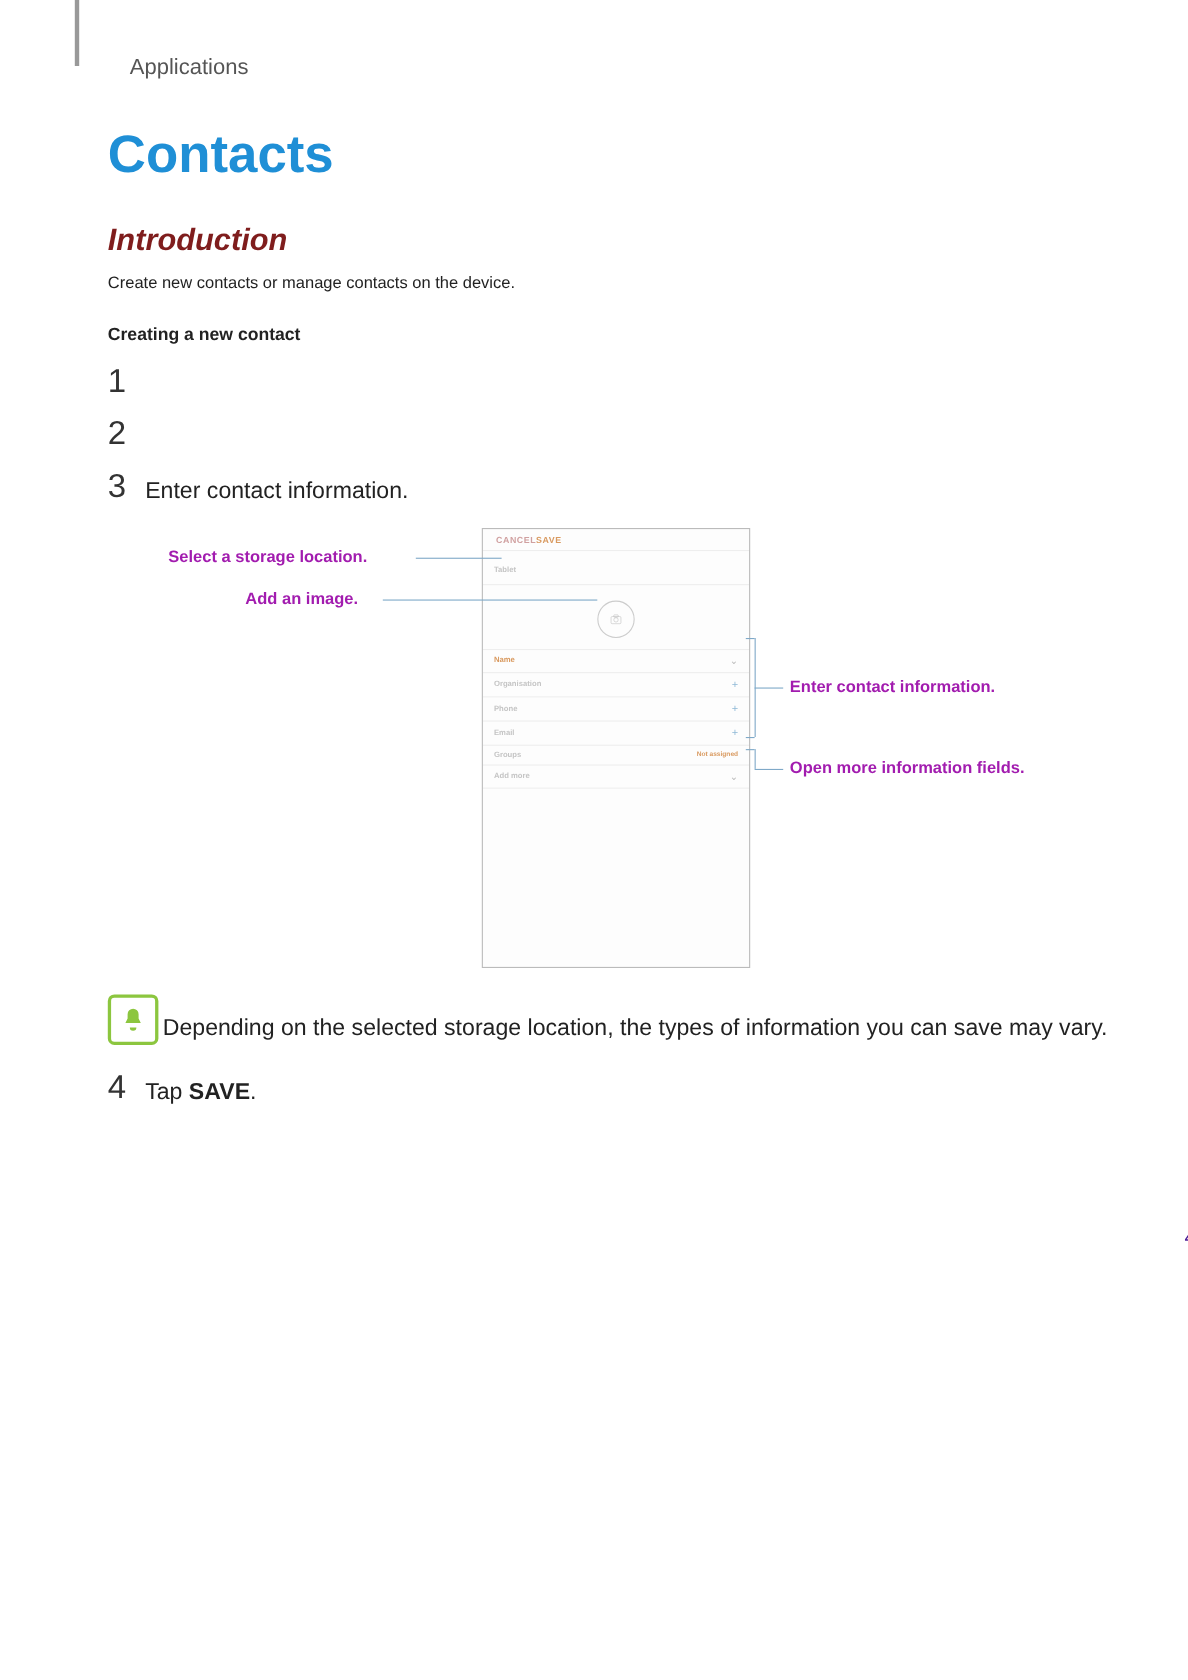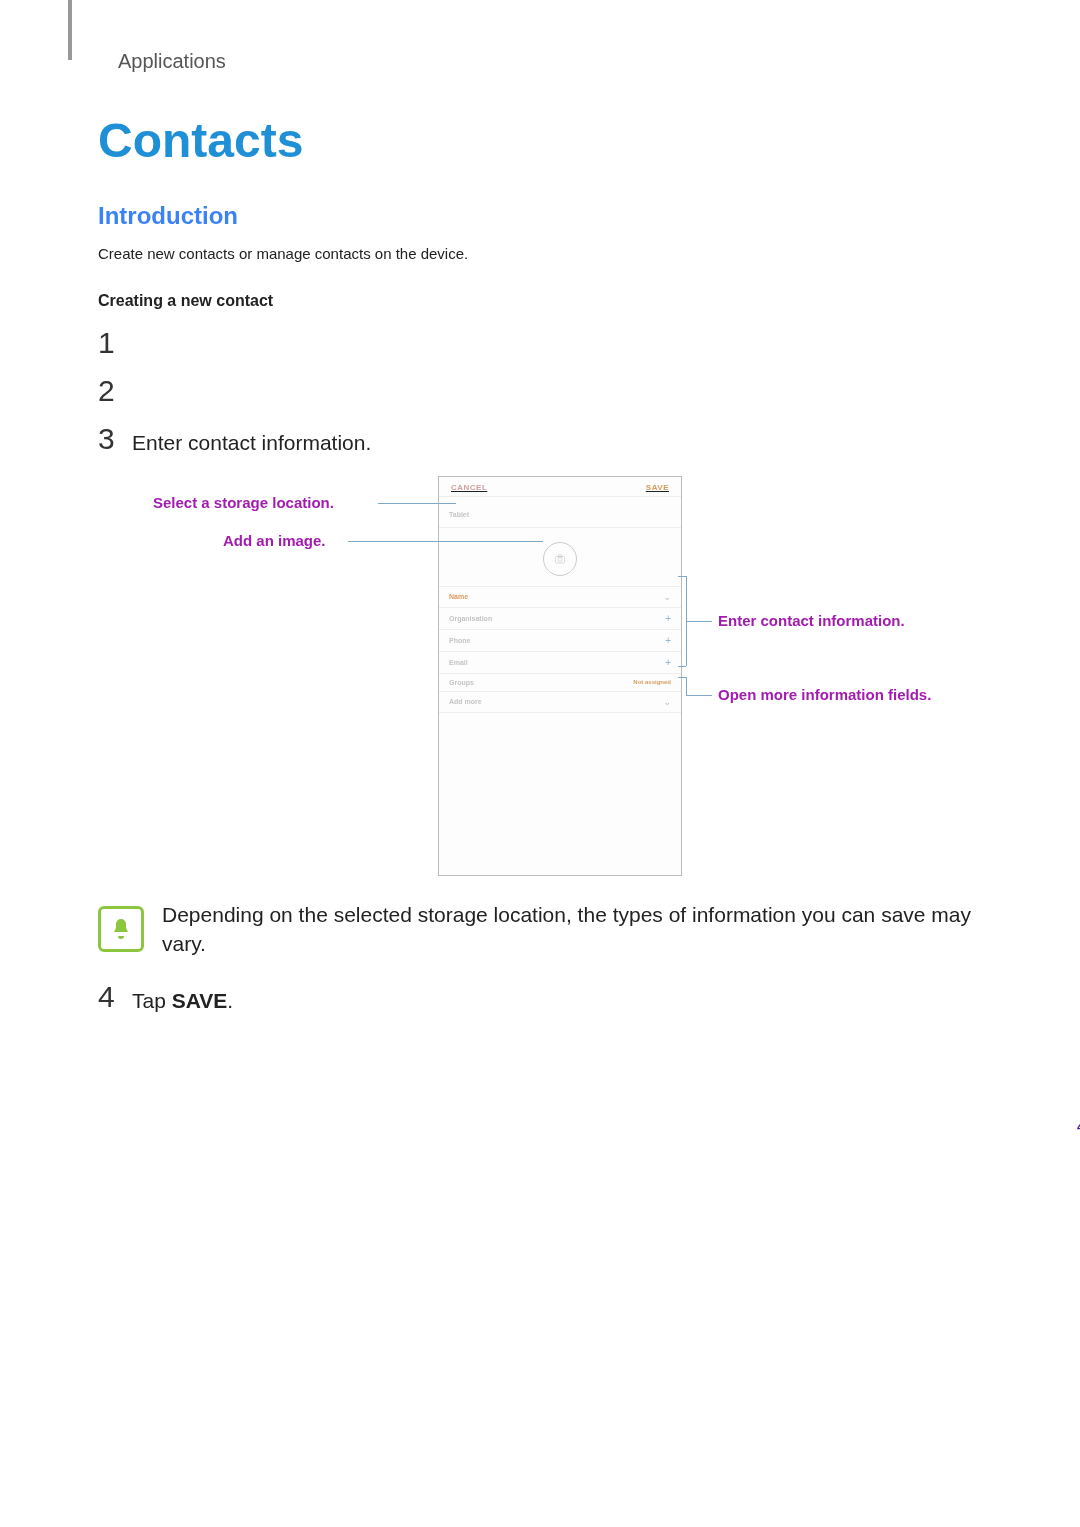--- a/index.html
+++ b/index.html
@@ -32,24 +32,25 @@
     margin-left: 20px;
     margin-bottom: 40px;
   }
   h1.title {
     font-size: 48px;
     font-weight: 700;
     color: #1f8fd6;
     margin: 0 0 34px 0;
   }
   h2.subhead {
-    font-size: 24px;
+    font-size: 28px;
     font-weight: 700;
-    color: #3b82f6;
+    color: #7f1d1d;
     margin: 0 0 14px 0;
+    font-style: italic;
   }
   p.body {
     font-size: 15px;
     color: #222;
     margin: 0 0 28px 0;
     line-height: 1.35;
   }
   h3.subsub {
     font-size: 16px;
     font-weight: 700;
@@ -107,23 +108,22 @@
     top: 0;
     width: 244px;
     height: 400px;
     border: 1px solid #bbb;
     background: #fdfdfd;
     box-sizing: border-box;
     overflow: hidden;
   }
   .phone .topbar {
     display: flex;
-    justify-content: space-between;
+    justify-content: flex-start;
     padding: 6px 12px 4px 12px;
-    text-decoration: underline;
   }
   .phone .topbar span {
     font-size: 8px;
     font-weight: 700;
     letter-spacing: 0.5px;
   }
   .phone .topbar .cancel { color: #d0a0a0; }
   .phone .topbar .save   { color: #d99a60; }
   .phone .storage-row {
     border-top: 1px solid #eee;
@@ -170,22 +170,22 @@
   }
   .line {
     position: absolute;
     background: #7fa9c8;
   }
   .line.h { height: 1px; }
   .line.v { width: 1px; }
 
   .note {
     display: flex;
-    align-items: center;
-    gap: 18px;
+    align-items: flex-end;
+    gap: 4px;
     margin-top: 4px;
     margin-bottom: 24px;
   }
   .note-icon {
     width: 40px; height: 40px;
     border: 3px solid #8cc63f;
     border-radius: 6px;
     display: flex;
     align-items: center;
     justify-content: center;

